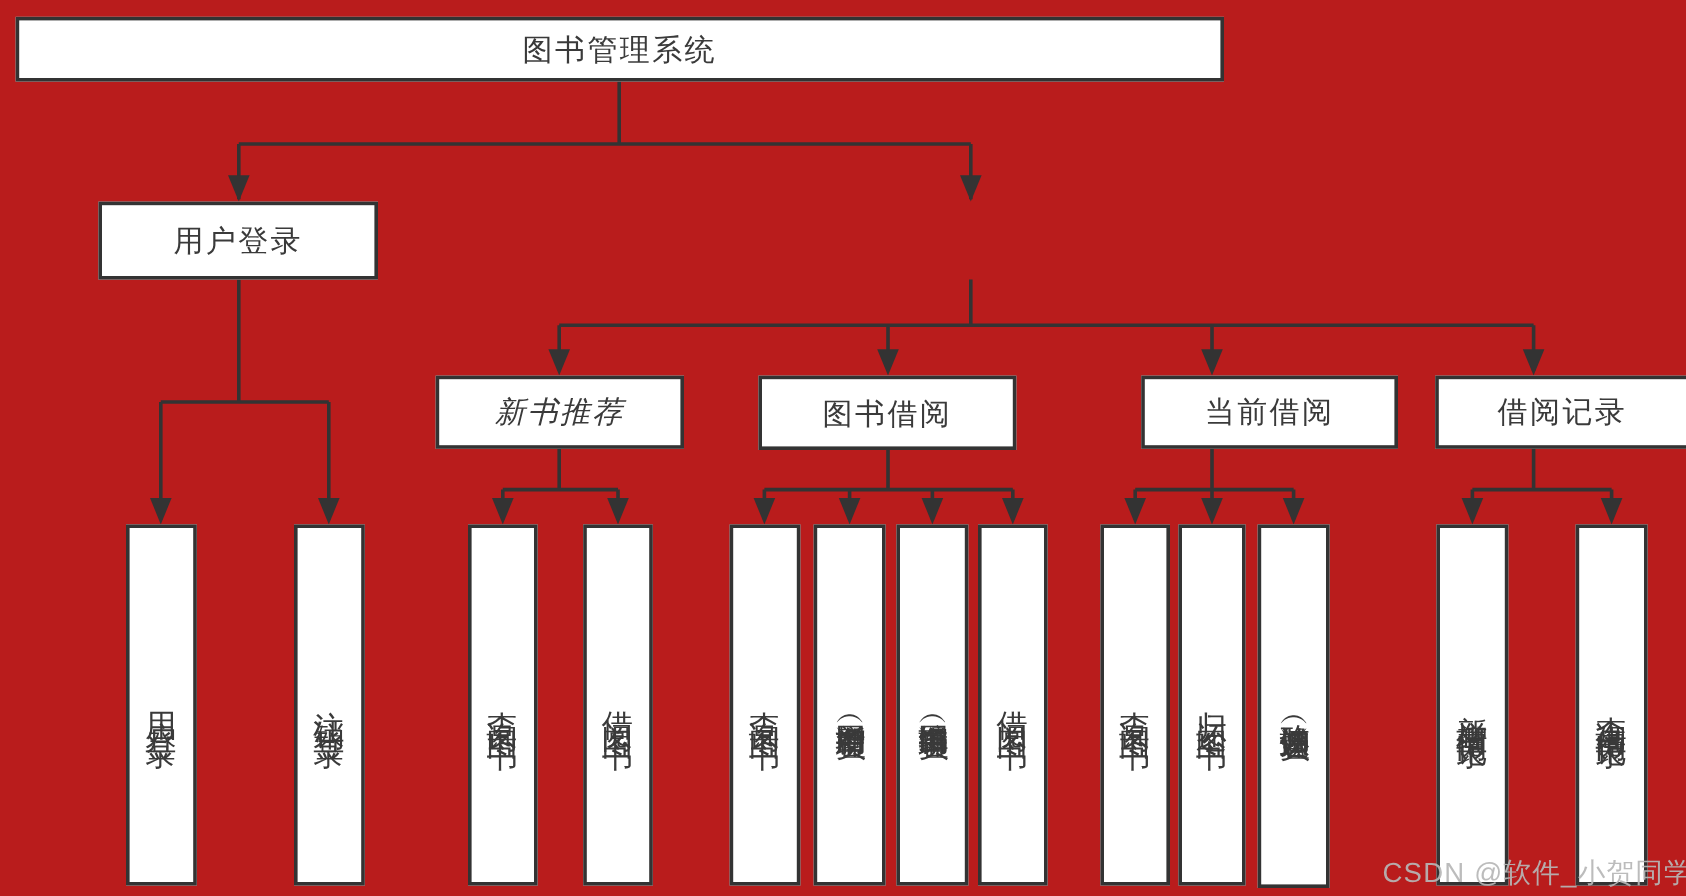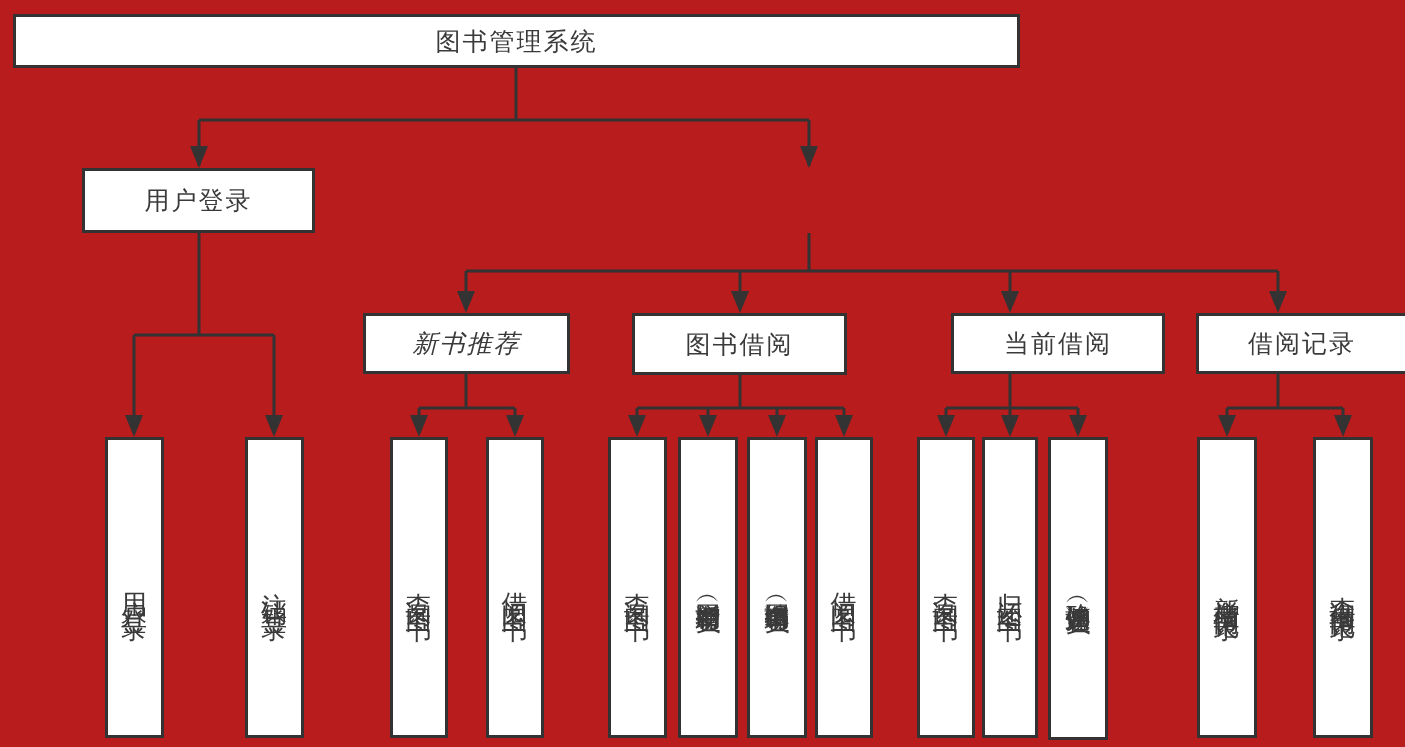--- a/index.html
+++ b/index.html
@@ -109,14 +109,15 @@
   <div class="node v-node v9" style="left:747px; top:437px; width:60px; height:301px;">编辑图书（管理员）</div>
   <div class="node v-node v4" style="left:815px; top:437px; width:58px; height:301px;">借阅图书</div>
 
   <div class="node v-node v4" style="left:917px; top:437px; width:58px; height:301px;">查询图书</div>
   <div class="node v-node v4" style="left:982px; top:437px; width:56px; height:301px;">归还图书</div>
   <div class="node v-node v9" style="left:1048px; top:437px; width:60px; height:303px;">确认归还（管理员）</div>
 
   <div class="node v-node v6" style="left:1197px; top:437px; width:60px; height:301px;">新增借阅记录</div>
   <div class="node v-node v6" style="left:1313px; top:437px; width:60px; height:301px;">查询借阅记录</div>
 
+  <div class="watermark">CSDN @软件_小贺同学</div>
 
 </div>
 
 </body></html>

